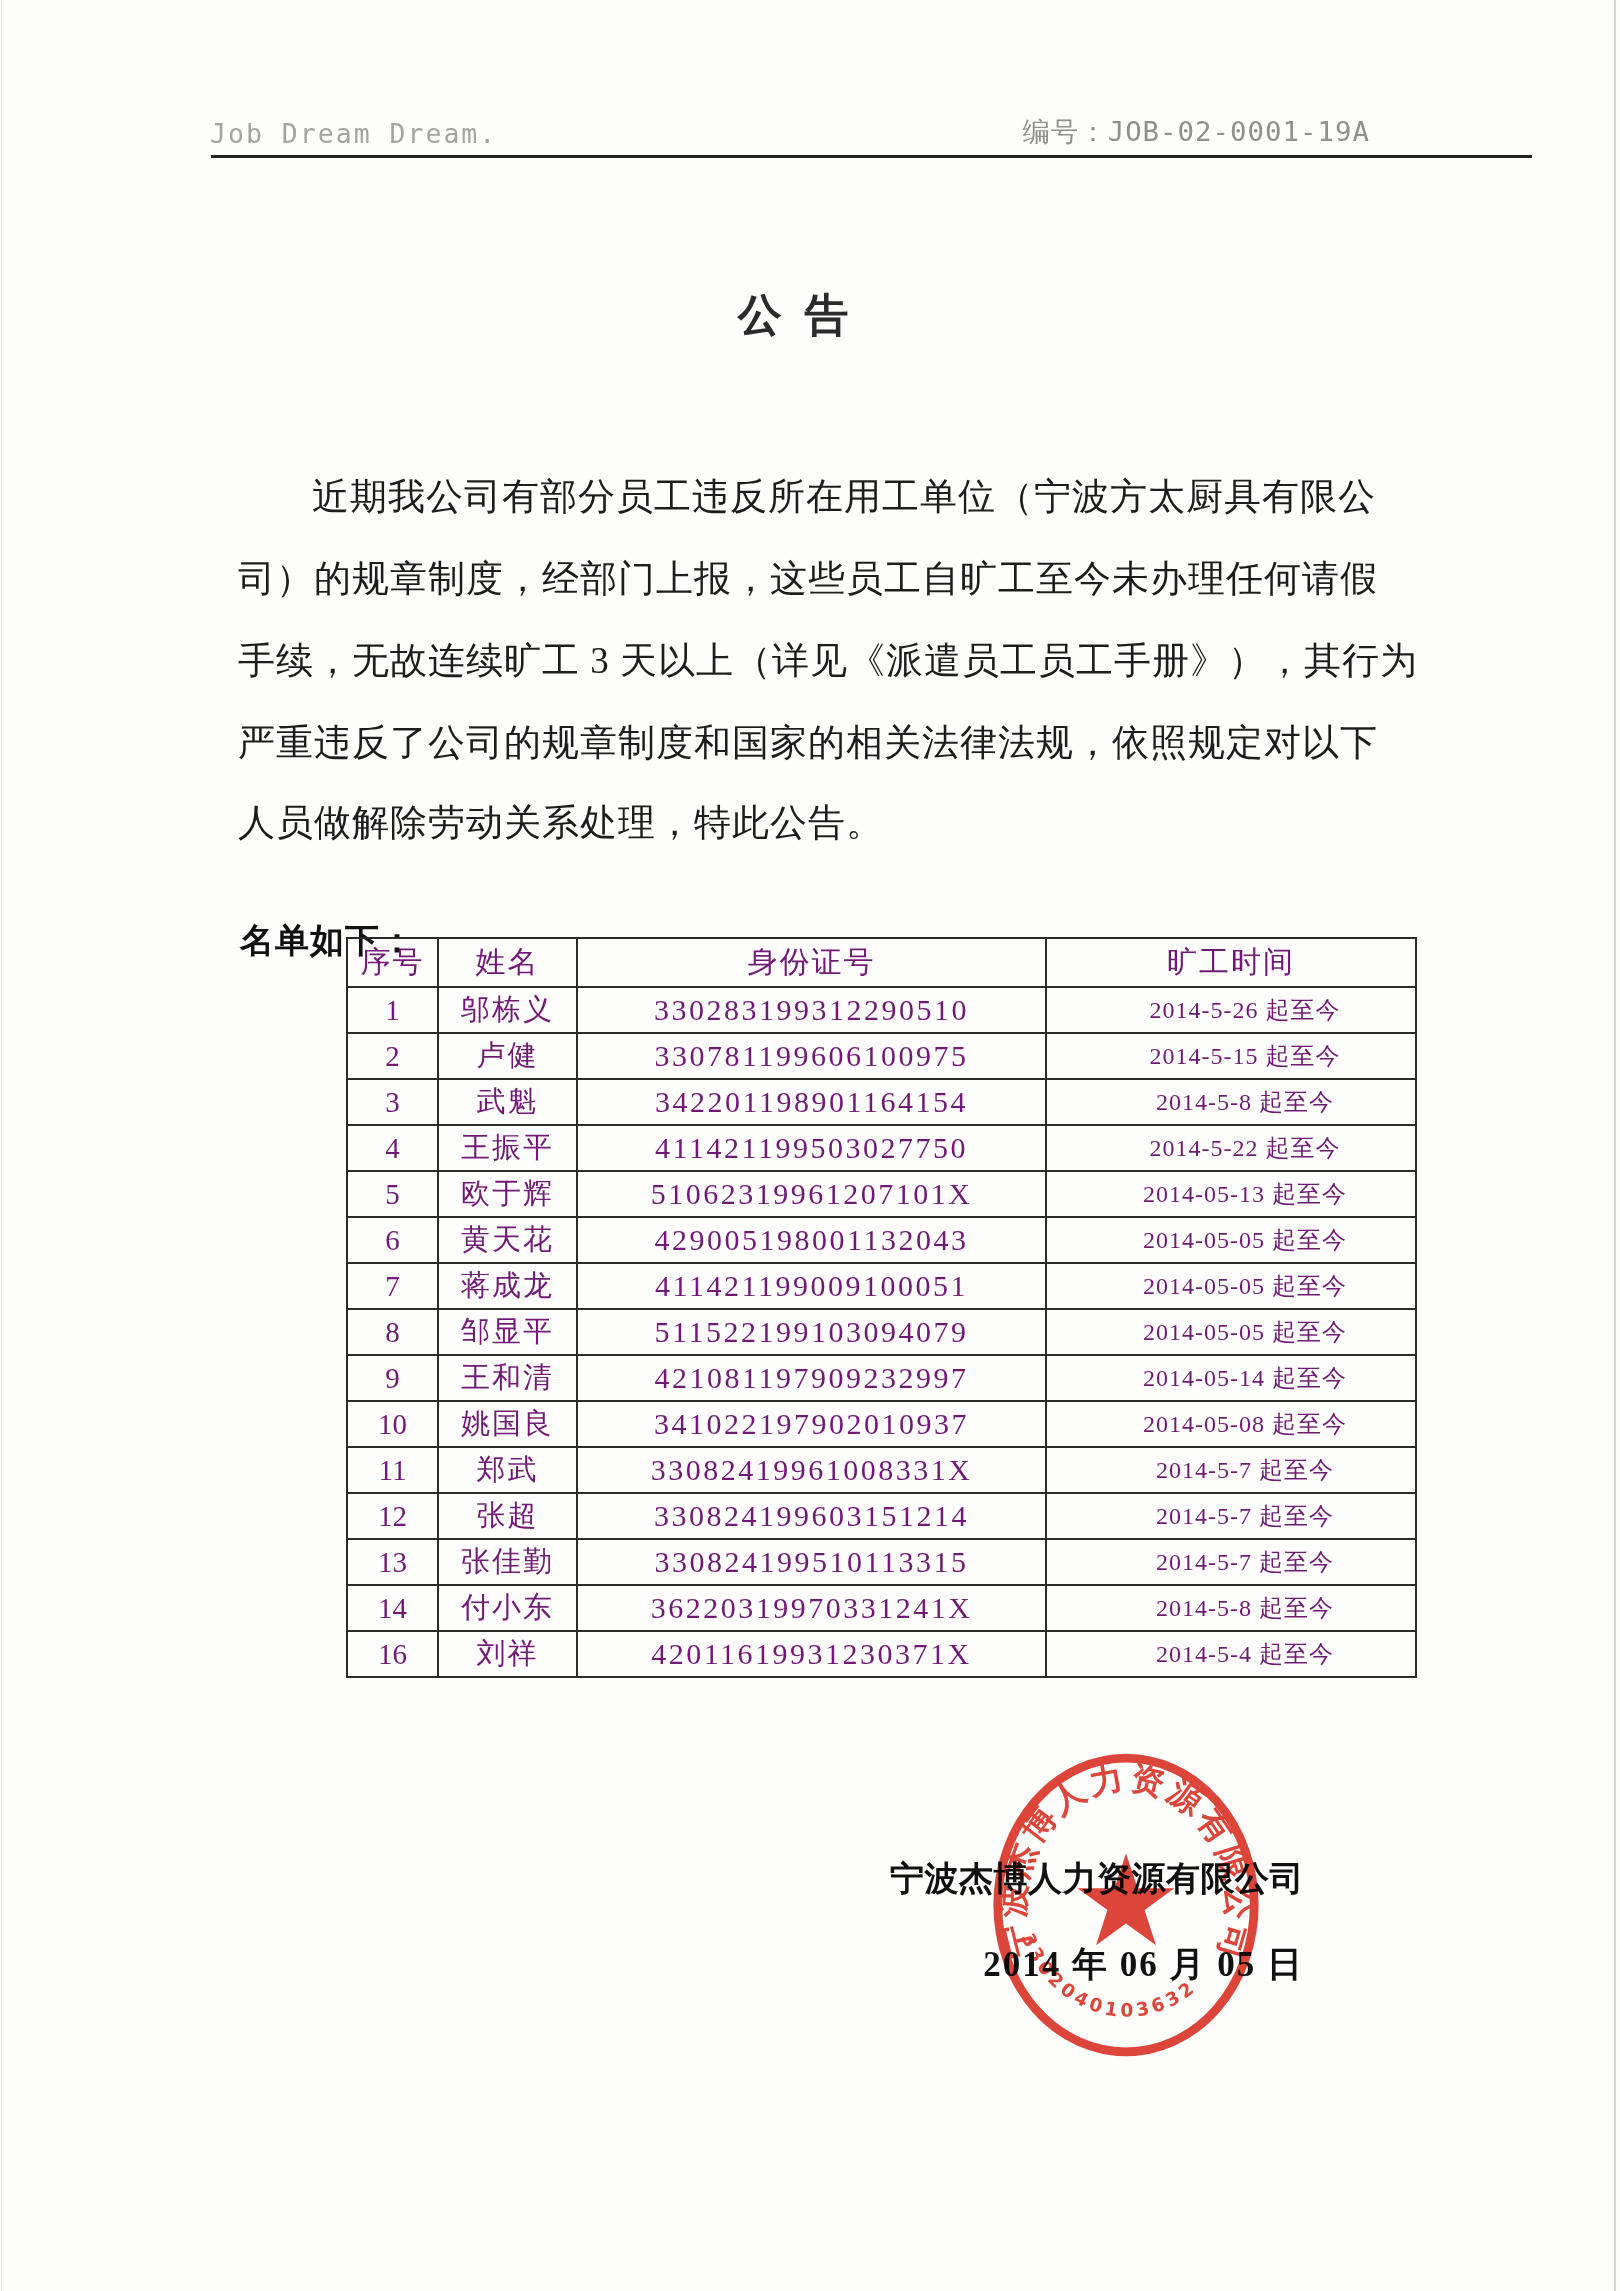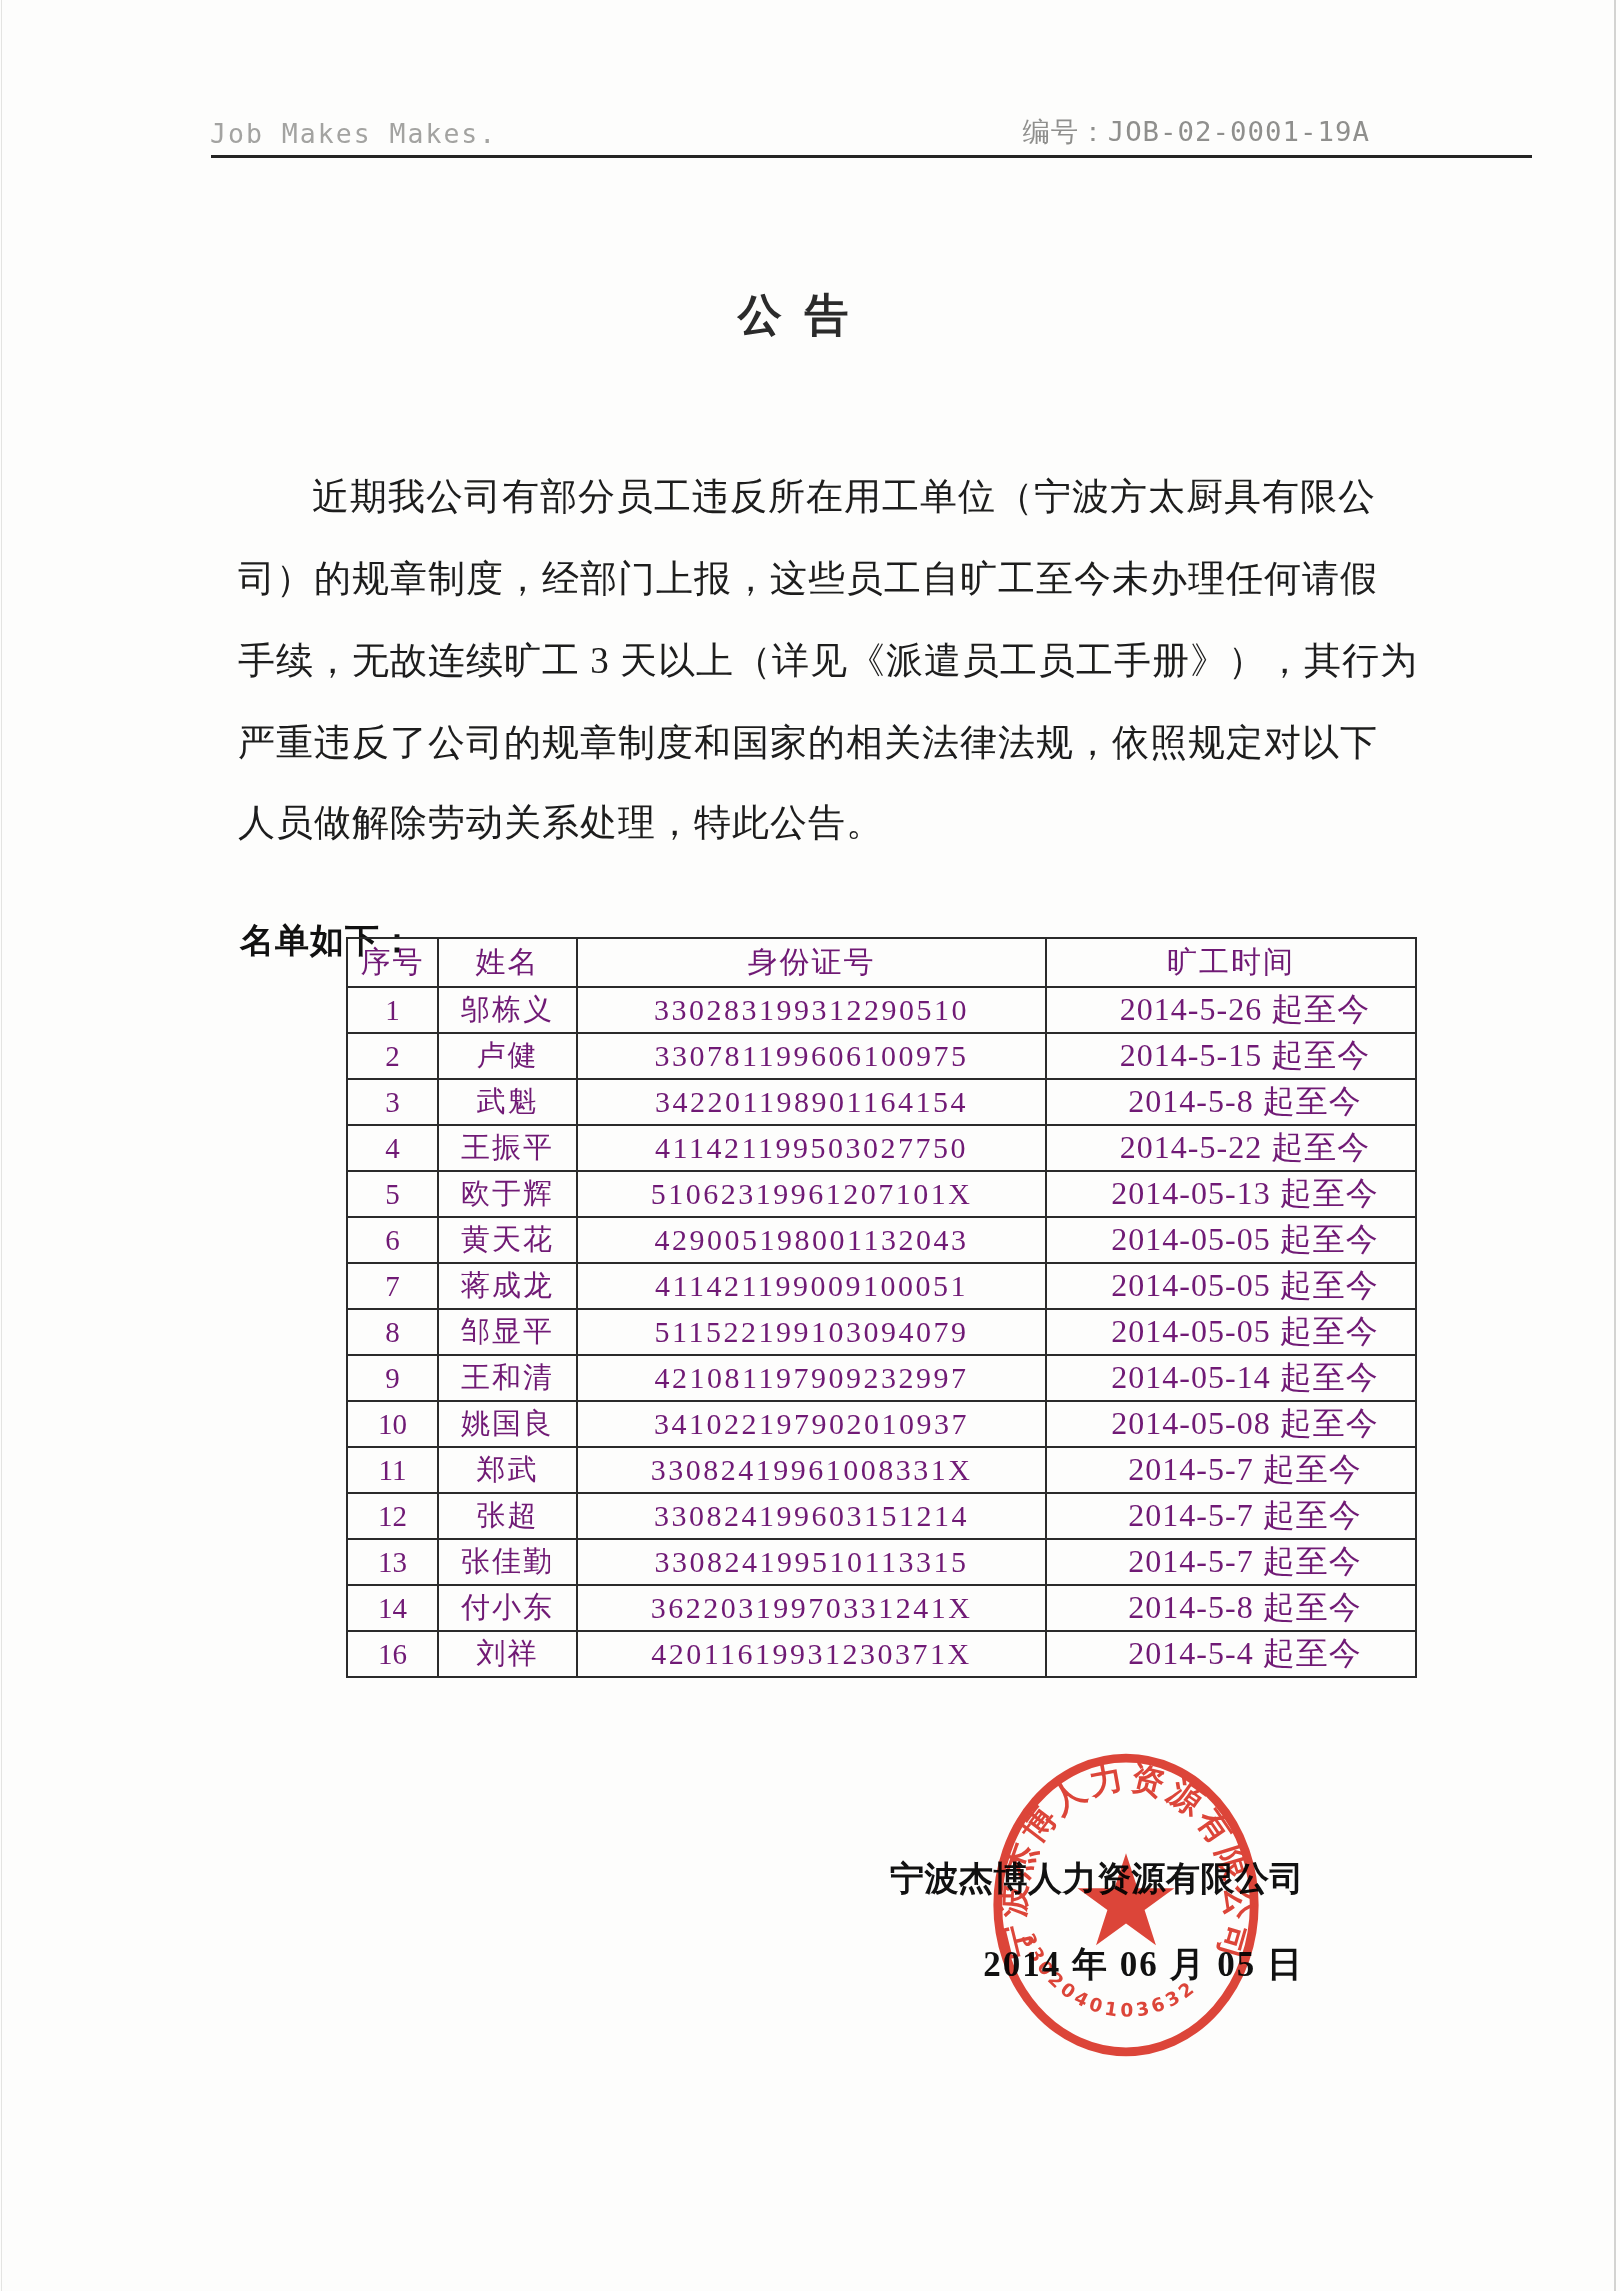--- a/index.html
+++ b/index.html
@@ -52,21 +52,21 @@
   }
   table.roster th,table.roster td{
     border:2px solid #2b2b2b;text-align:center;vertical-align:middle;
     padding:0;overflow:hidden;white-space:nowrap;
   }
   table.roster th{height:47px;font-weight:400;font-size:30px;letter-spacing:2px;}
   table.roster td{height:44px;}
   table.roster td:nth-child(1){font-size:29px;}
   table.roster td:nth-child(2){letter-spacing:2px;}
   table.roster td:nth-child(3){font-size:30px;letter-spacing:2.5px;}
-  table.roster td:nth-child(4){font-size:32px;letter-spacing:1px;padding-left:28px;}
+  table.roster td:nth-child(4){font-size:24px;letter-spacing:1px;padding-left:28px;}
 
   .sig-company{
     position:absolute;right:316px;top:1856px;
     font-size:34px;font-weight:700;color:#111;letter-spacing:0.5px;white-space:nowrap;
   }
   .sig-date{
     position:absolute;right:316px;top:1941px;
     font-size:35px;font-weight:700;color:#111;letter-spacing:2px;white-space:nowrap;
   }
 
@@ -76,21 +76,21 @@
   }
 </style>
 </head>
 <body>
 
 <div class="page">
 
   <div class="scan-edge-left"></div>
   <div class="scan-edge-right"></div>
 
-  <div class="hdr-slogan">Job Makes Makes.</div>
+  <div class="hdr-slogan">Job Dream Dream.</div>
   <div class="hdr-no"><span>编号：</span><span>JOB-02-0001-19A</span></div>
   <div class="hdr-rule"></div>
 
   <div class="doc-title">公 告</div>
 
   <div class="body-text">
     <div class="body-line indent">近期我公司有部分员工违反所在用工单位（宁波方太厨具有限公</div>
     <div class="body-line">司）的规章制度，经部门上报，这些员工自旷工至今未办理任何请假</div>
     <div class="body-line">手续，无故连续旷工 3 天以上（详见《派遣员工员工手册》），其行为</div>
     <div class="body-line">严重违反了公司的规章制度和国家的相关法律法规，依照规定对以下</div>

